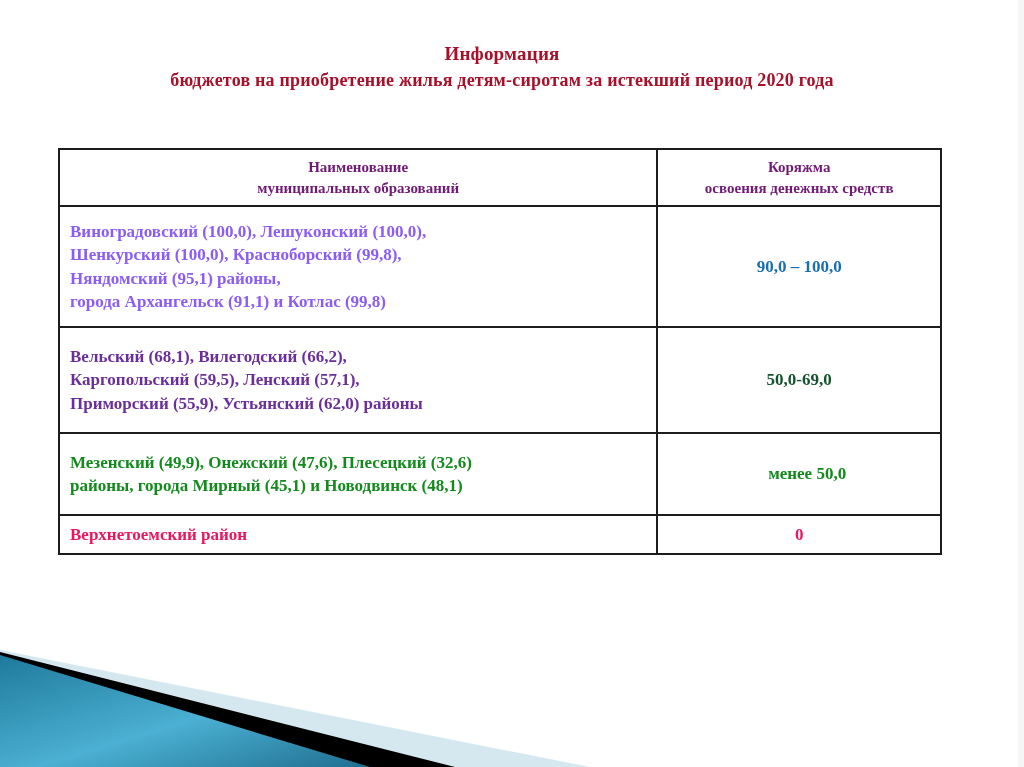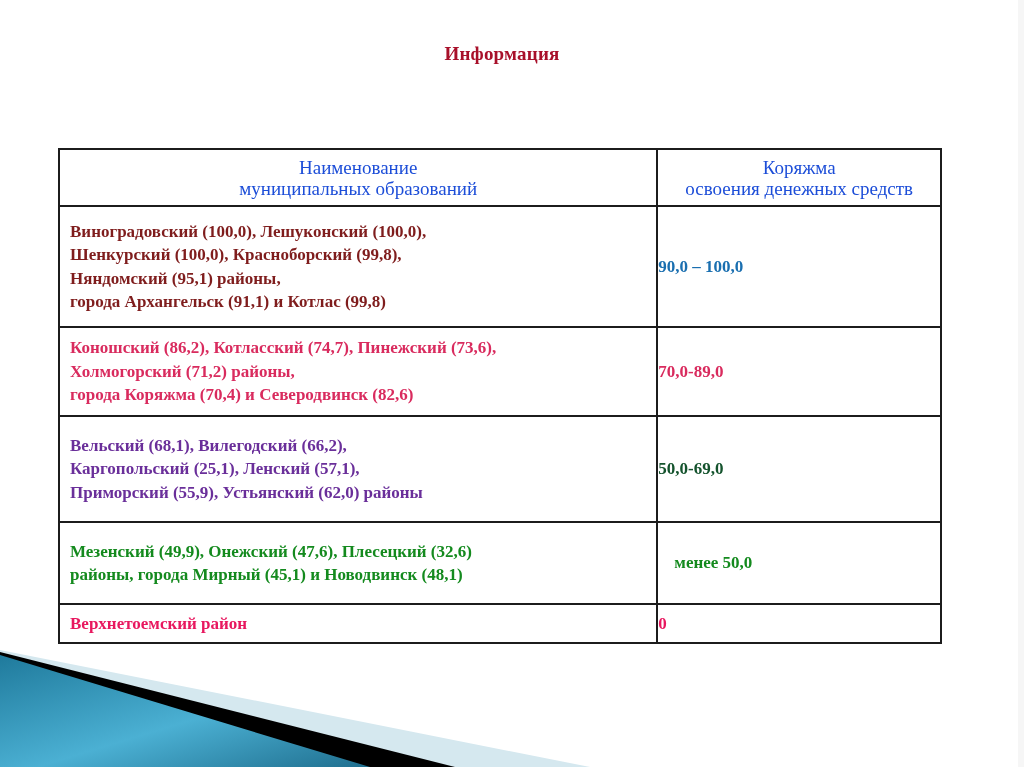--- a/index.html
+++ b/index.html
@@ -20,47 +20,48 @@
   .title .t1 { font-size:19px; }
 
   .tbl {
     position:absolute; left:58px; top:148px;
     width:884px; border-collapse:collapse; table-layout:fixed;
   }
   .tbl td, .tbl th {
     border:2px solid #1c1c1c; padding:0; vertical-align:middle;
   }
   .tbl th {
-    font-weight:normal; color:#1d4ed8; font-size:19px; line-height:21px;
+    font-weight:bold; color:#701a75; font-size:15px; line-height:21px;
     text-align:center; height:55px;
   }
   .col1 { width:597px; }
   .col2 { width:283px; }
   .cell-name {
     text-align:left; font-weight:bold; font-size:17px; line-height:23.5px;
     padding:0 0 0 10px !important;
   }
   .cell-pct {
-    font-weight:bold; font-size:17px;
+    text-align:center; font-weight:bold; font-size:17px;
   }
   .r1 td { height:119px; }
   .r2 td { height:87px; }
   .r3 td { height:104px;margin-left:48px; }
   .r4 td { height:80px;padding-left:16px; }
   .r5 td { height:37px; }
 
   .deco { position:absolute; left:0; top:0; width:1024px; height:767px; pointer-events:none; }
 </style>
 </head>
 <body>
 
 <div class="right-strip"></div>
 
 <div class="title">
   <div class="t1">Информация</div>
+  <div>бюджетов на приобретение жилья детям-сиротам за истекший период 2020 года</div>
 </div>
 
 <table class="tbl">
   <colgroup>
       <col class="col1">
       <col class="col2">
     </colgroup>
   <thead>
     <tr>
       <th>
@@ -68,40 +69,32 @@
         <div>муниципальных образований</div>
       </th>
       <th>
         <div>Коряжма</div>
         <div>освоения денежных средств</div>
       </th>
     </tr>
   </thead>
   <tbody>
     <tr class="r1">
-      <td class="cell-name" style="color: #7f1d1d;">
+      <td class="cell-name" style="color: #8b5cf6;">
         <div>Виноградовский (100,0), Лешуконский (100,0),</div>
         <div>Шенкурский (100,0), Красноборский (99,8),</div>
         <div>Няндомский (95,1) районы,</div>
         <div>города Архангельск (91,1) и Котлас (99,8)</div>
       </td>
       <td class="cell-pct" style="color: rgb(26, 111, 176);">90,0 – 100,0</td>
     </tr>
-    <tr class="r2">
-      <td class="cell-name" style="color: rgb(217, 43, 94);">
-        <div>Коношский (86,2), Котласский (74,7), Пинежский (73,6),</div>
-        <div>Холмогорский (71,2) районы,</div>
-        <div>города Коряжма (70,4) и Северодвинск (82,6)</div>
-      </td>
-      <td class="cell-pct" style="color: rgb(217, 43, 94);">70,0-89,0</td>
-    </tr>
     <tr class="r3">
       <td class="cell-name" style="color: rgb(106, 47, 154);">
         <div>Вельский (68,1), Вилегодский (66,2),</div>
-        <div>Каргопольский (25,1), Ленский (57,1),</div>
+        <div>Каргопольский (59,5), Ленский (57,1),</div>
         <div>Приморский (55,9), Устьянский (62,0) районы</div>
       </td>
       <td class="cell-pct" style="color: #14532d;">50,0-69,0</td>
     </tr>
     <tr class="r4">
       <td class="cell-name" style="color: rgb(20, 138, 30); border-radius: 21px;">
         <div>Мезенский (49,9), Онежский (47,6), Плесецкий (32,6)</div>
         <div>районы, города Мирный (45,1) и Новодвинск (48,1)</div>
       </td>
       <td class="cell-pct" style="color: rgb(20, 138, 30);">менее 50,0</td>

